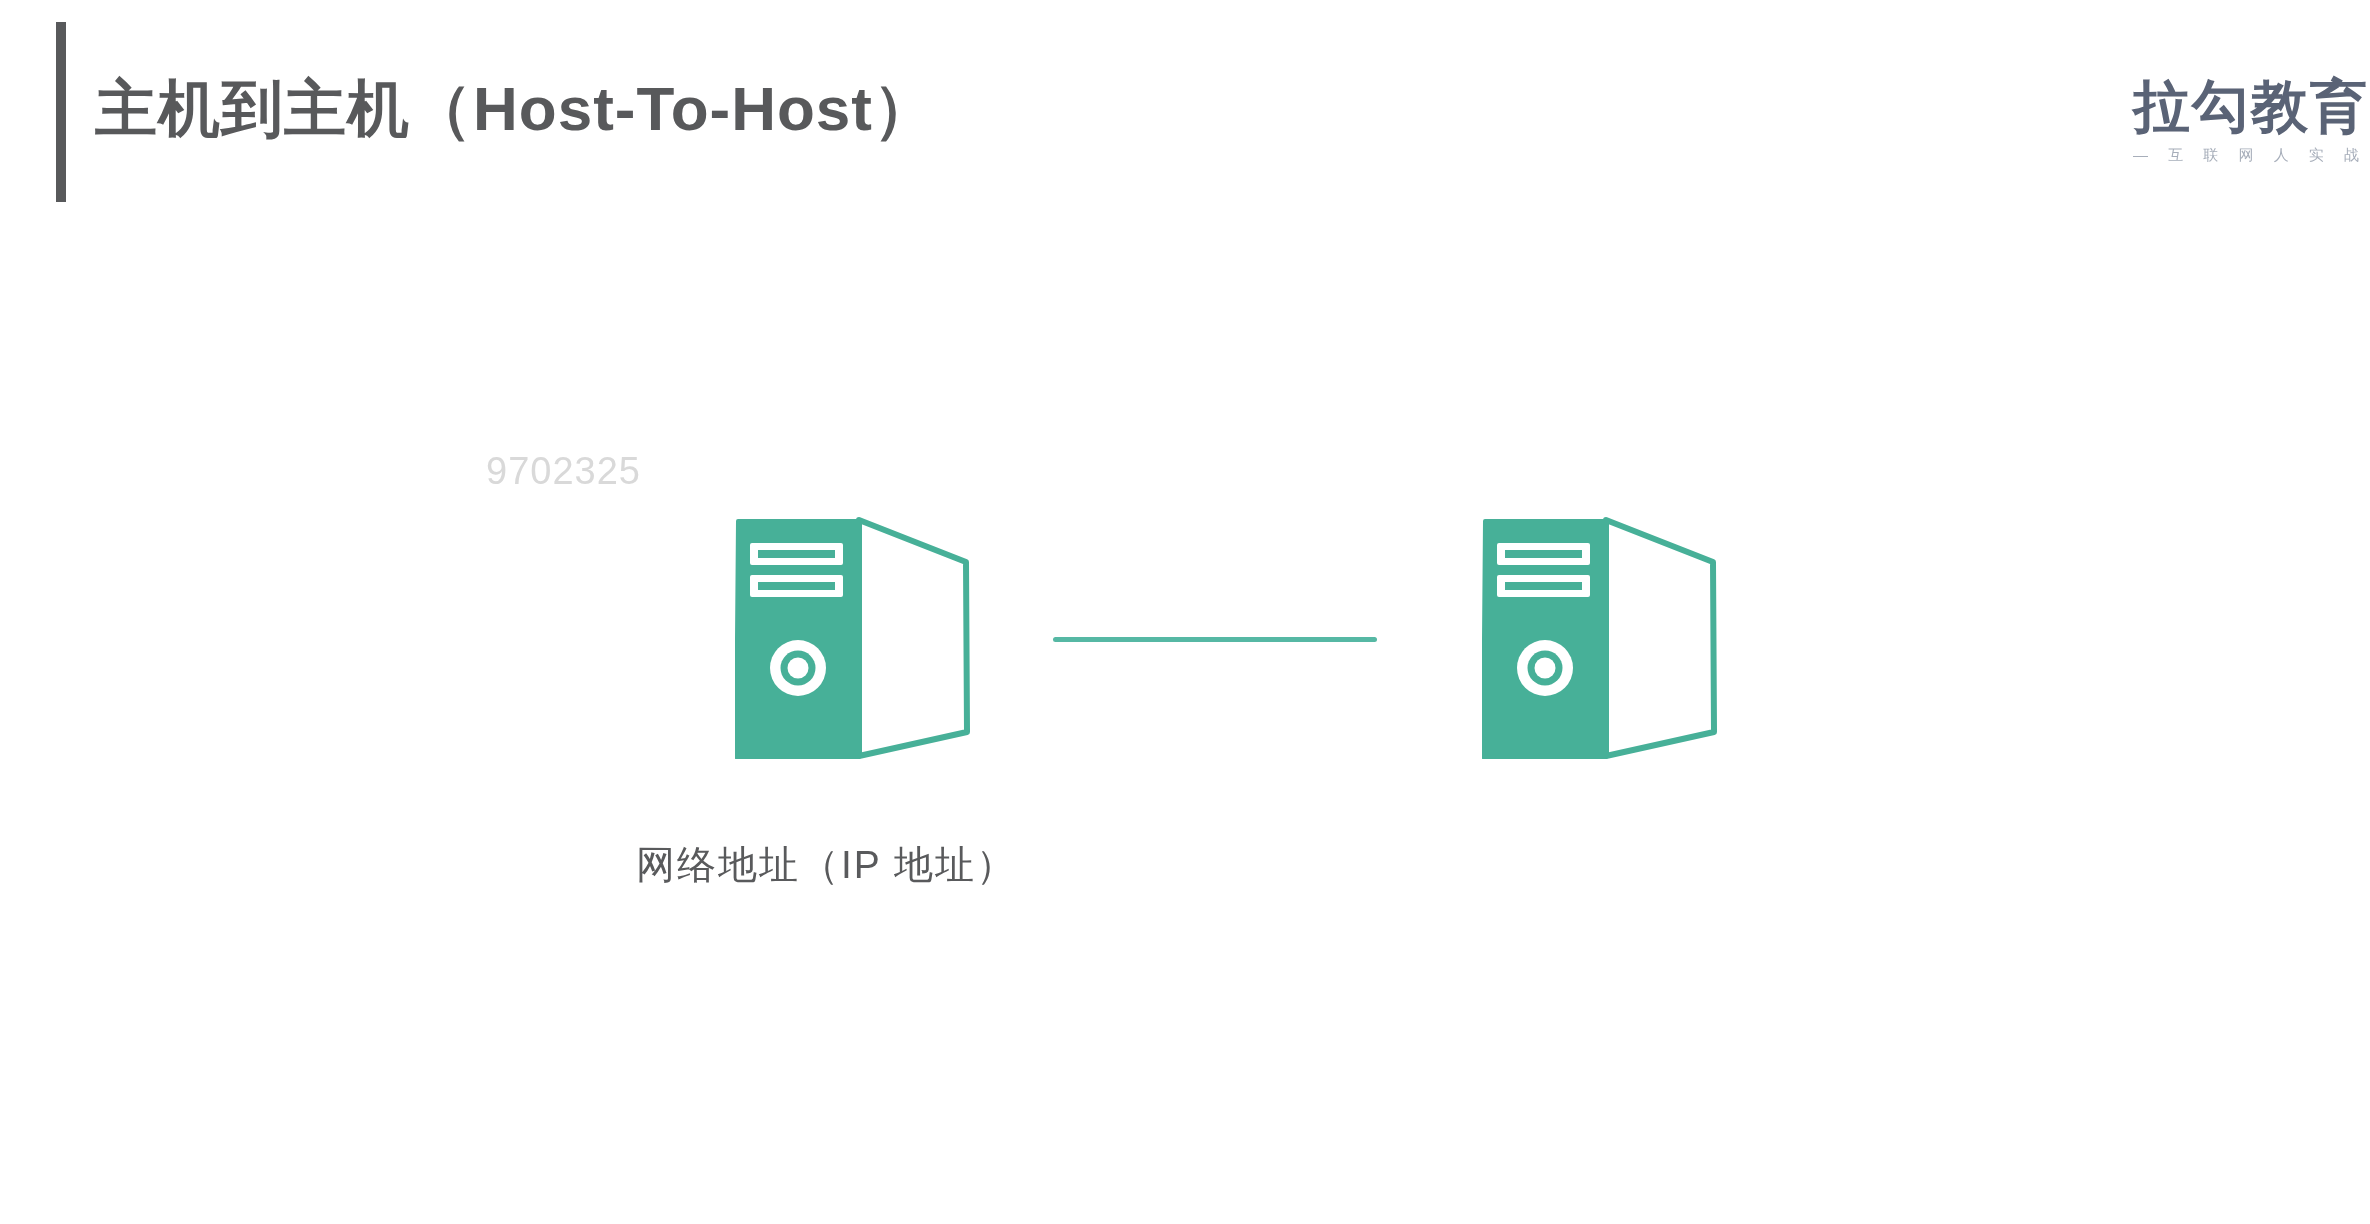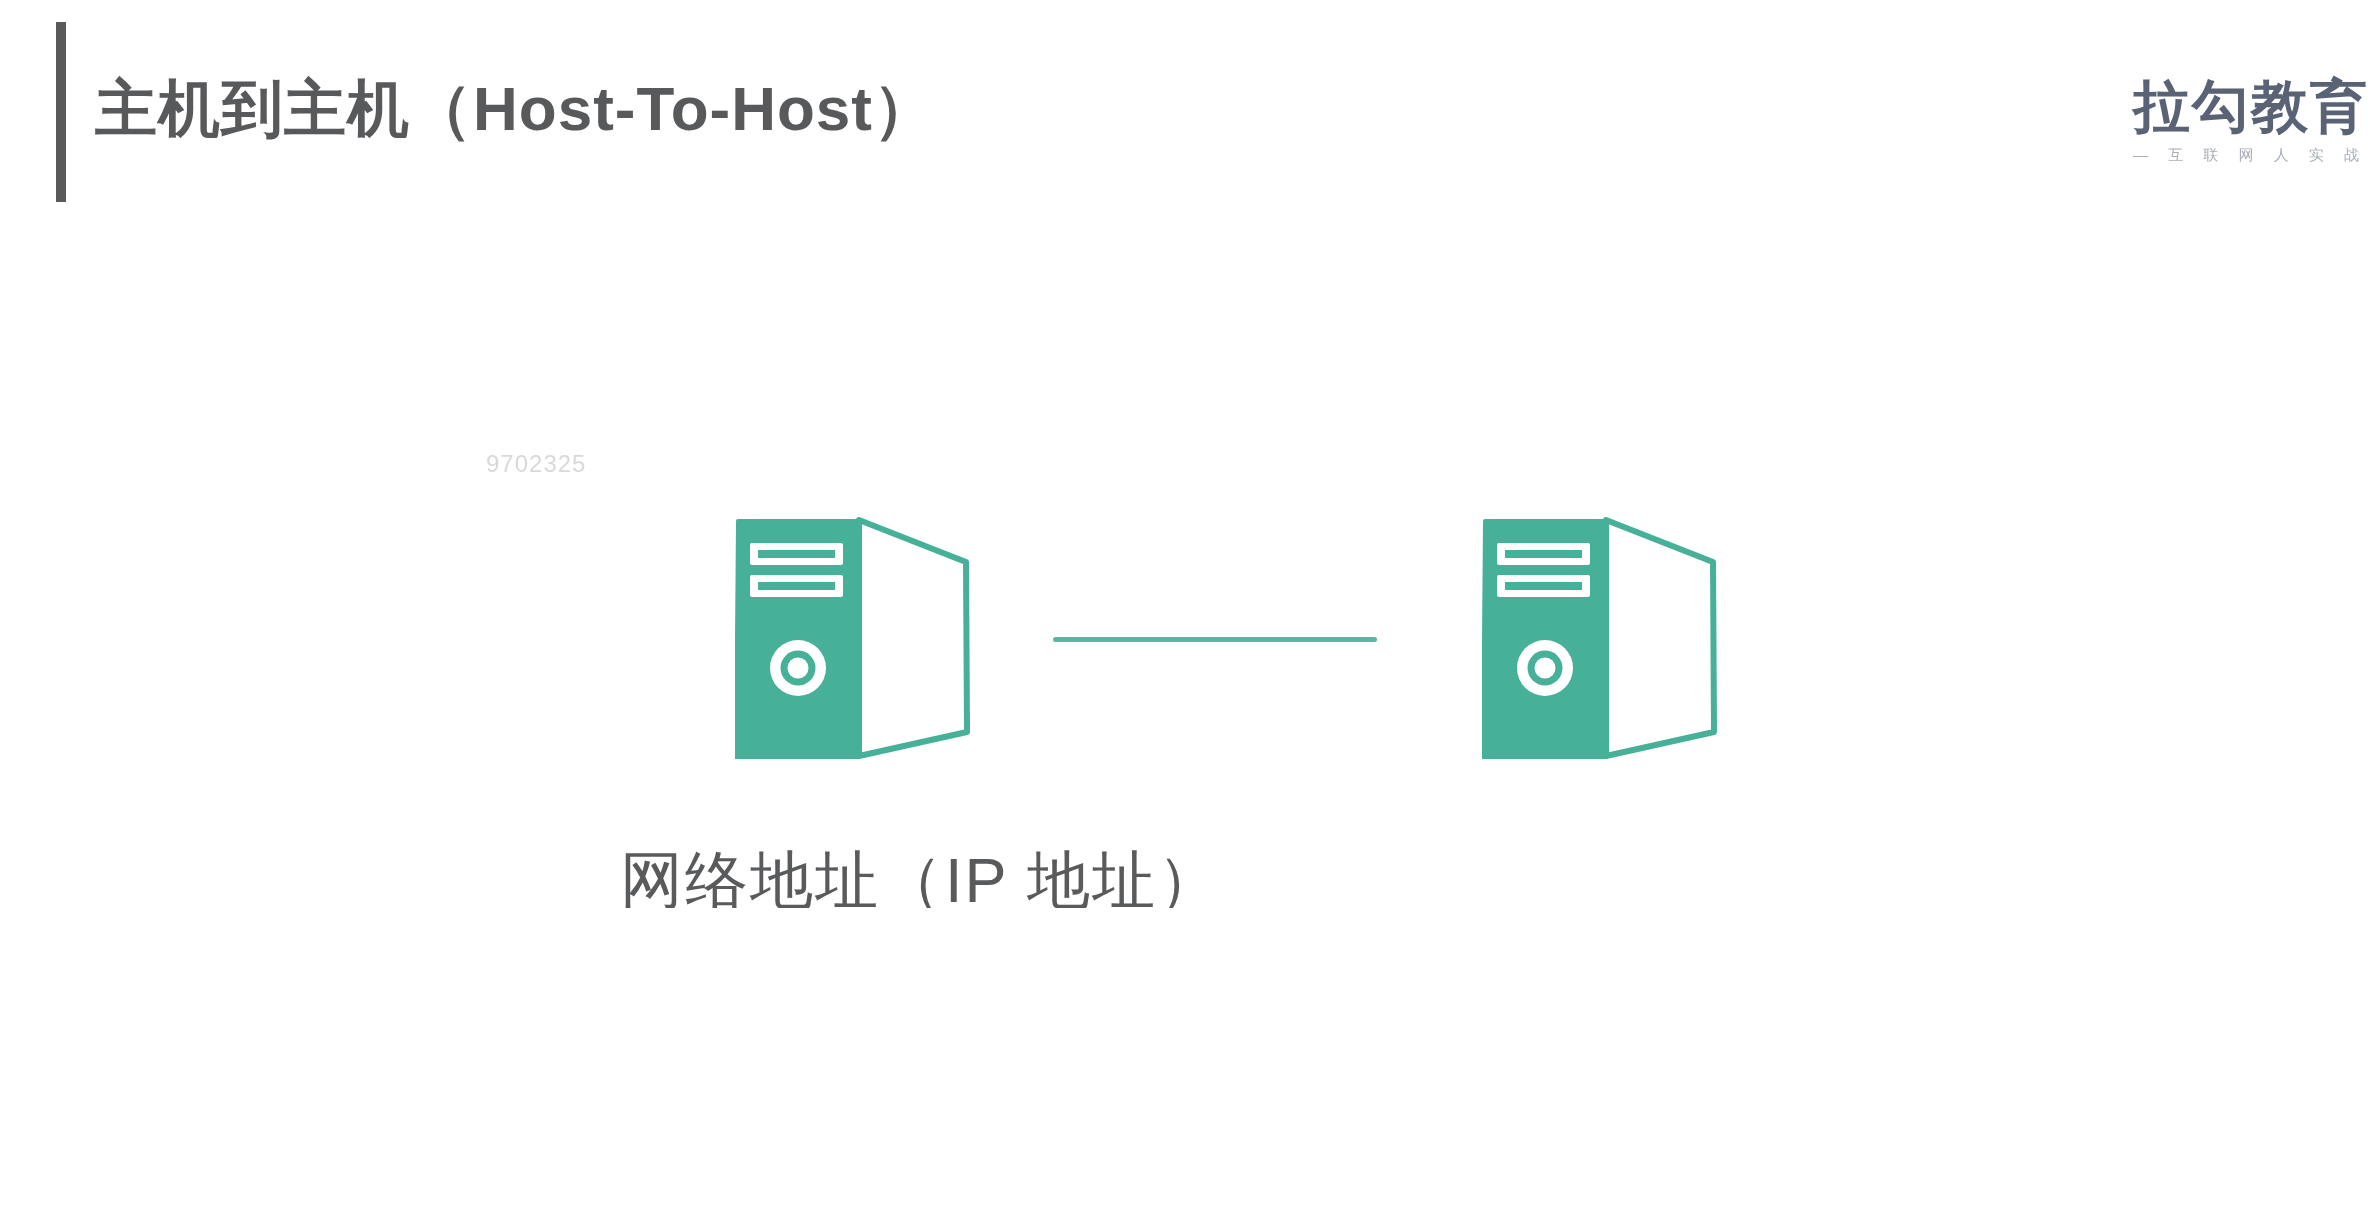--- a/index.html
+++ b/index.html
@@ -49,21 +49,21 @@
     margin-top: 11px;
     font-size: 15px;
     letter-spacing: 8px;
     color: var(--tagline-color, #a7aeba);
   }
 
   
   .watermark {
     position: absolute;
     left: 486px; top: 450px;
-    font-size: 24px;
+    font-size: 38px;
     letter-spacing: 1px;
     color: var(--watermark-color, #d9d9d9);
   }
 
   
   .server {
     position: absolute;
     top: 517px;
     width: 237px;
     height: 243px;
@@ -72,22 +72,22 @@
   .server-right { left: 1482px; }
   .link-line {
     position: absolute;
     left: 1053px; top: 637px;
     width: 324px; height: 5px;
     border-radius: 3px;
     background: var(--link-color, #56b8a4);
   }
   .caption {
     position: absolute;
-    left: 620px; top: 838px;
-    font-size: 63px;
+    left: 636px; top: 838px;
+    font-size: 39px;
     font-weight: 500;
     letter-spacing: 2px;
     color: var(--caption-color, #595a5c);
     white-space: nowrap;
   }
 </style>
 </head>
 <body>
 
 <div class="slide">

